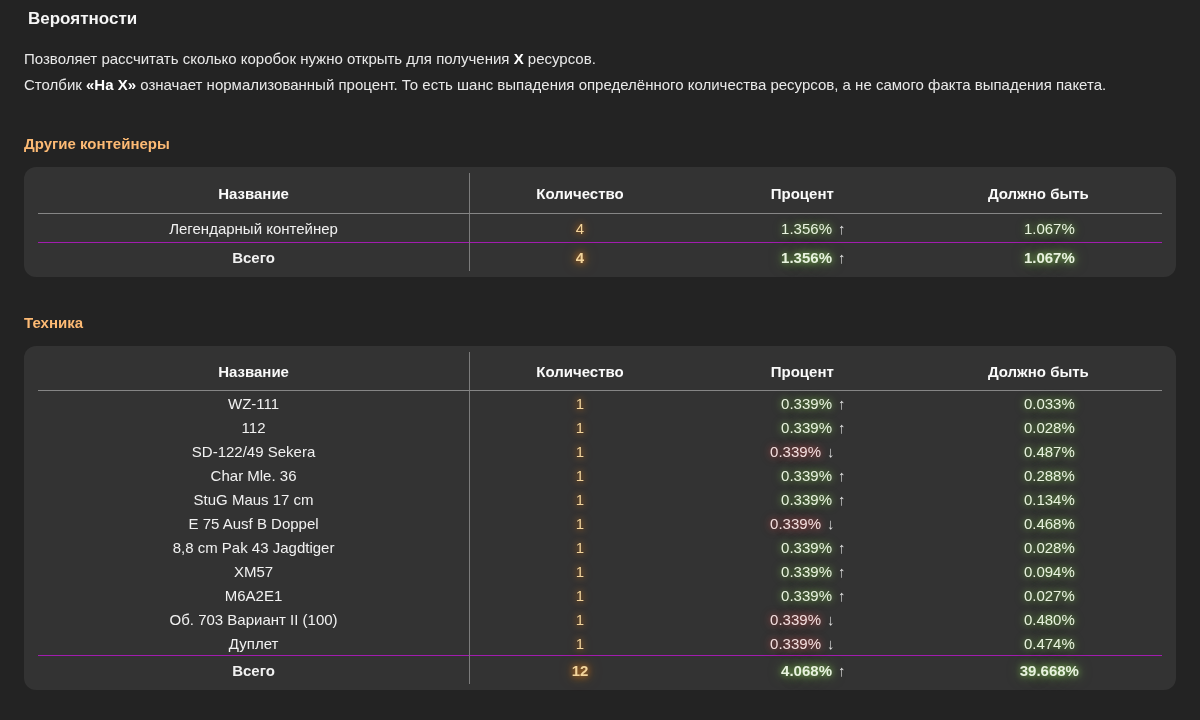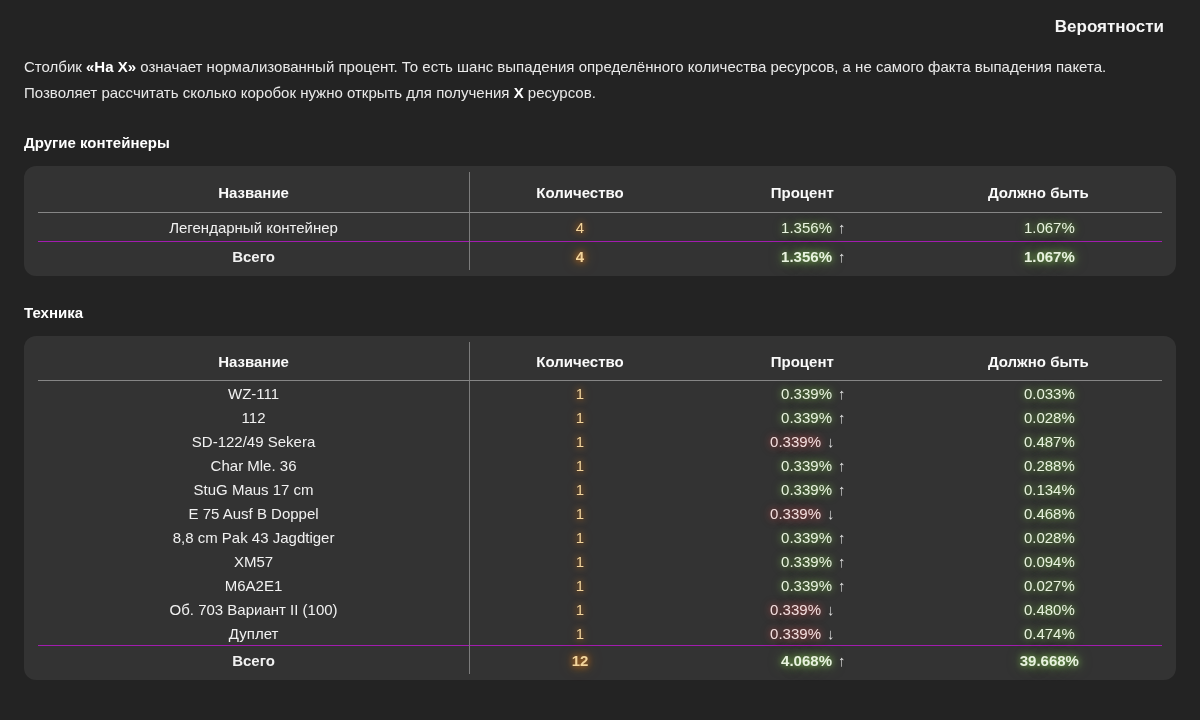--- a/index.html
+++ b/index.html
@@ -9,40 +9,39 @@
     font-family: "Liberation Sans", "DejaVu Sans", sans-serif;
   }
   .page {
     width: 1200px;
     height: 720px;
     box-sizing: border-box;
     padding: 4px 24px 0 24px;
     overflow: hidden;
   }
   h1.page-title {
-    margin: 12px;
+    margin: 4px;
     font-size: 17px;
     line-height: 22px;
     font-weight: 700;
     color: #f5f5f5;
-    text-align: right;
   }
   .desc {
     margin-top: 16px;
     font-size: 15px;
     line-height: 26px;
     color: #e9e9e9;
   }
   .desc b { color: #ffffff; }
   h2.section-heading {
-    margin: 27px 0 0 0;
+    margin: 36px 0 0 0;
     font-size: 15px;
     line-height: 19px;
     font-weight: 700;
-    color: #ffffff;
+    color: #fdba74;
   }
   .card {
     margin-top: 14px;
     background: #333333;
     border-radius: 12px;
     padding: 6px 14px;
   }
   table.stats-table {
     width: 100%;
     border-collapse: collapse;
@@ -96,22 +95,22 @@
     margin-left: 6px;
   }
 </style>
 </head>
 <body>
 
 <div class="page">
   <h1 class="page-title">Вероятности</h1>
 
   <div class="desc">
+    <div><span>Позволяет рассчитать сколько коробок нужно открыть для получения </span><b>X</b><span> ресурсов.</span></div>
     <div><span>Столбик </span><b>«На X»</b><span> означает нормализованный процент. То есть шанс выпадения определённого количества ресурсов, а не самого факта выпадения пакета.</span></div>
-    <div><span>Позволяет рассчитать сколько коробок нужно открыть для получения </span><b>X</b><span> ресурсов.</span></div>
   </div>
 
   <div id="sections-root">
       <h2 class="section-heading">Другие контейнеры</h2>
       <div class="card first">
         <table class="stats-table">
           <colgroup>
             <col style="width: 38.4%;">
             <col style="width: 19.6%;">
             <col style="width: 20%;">

